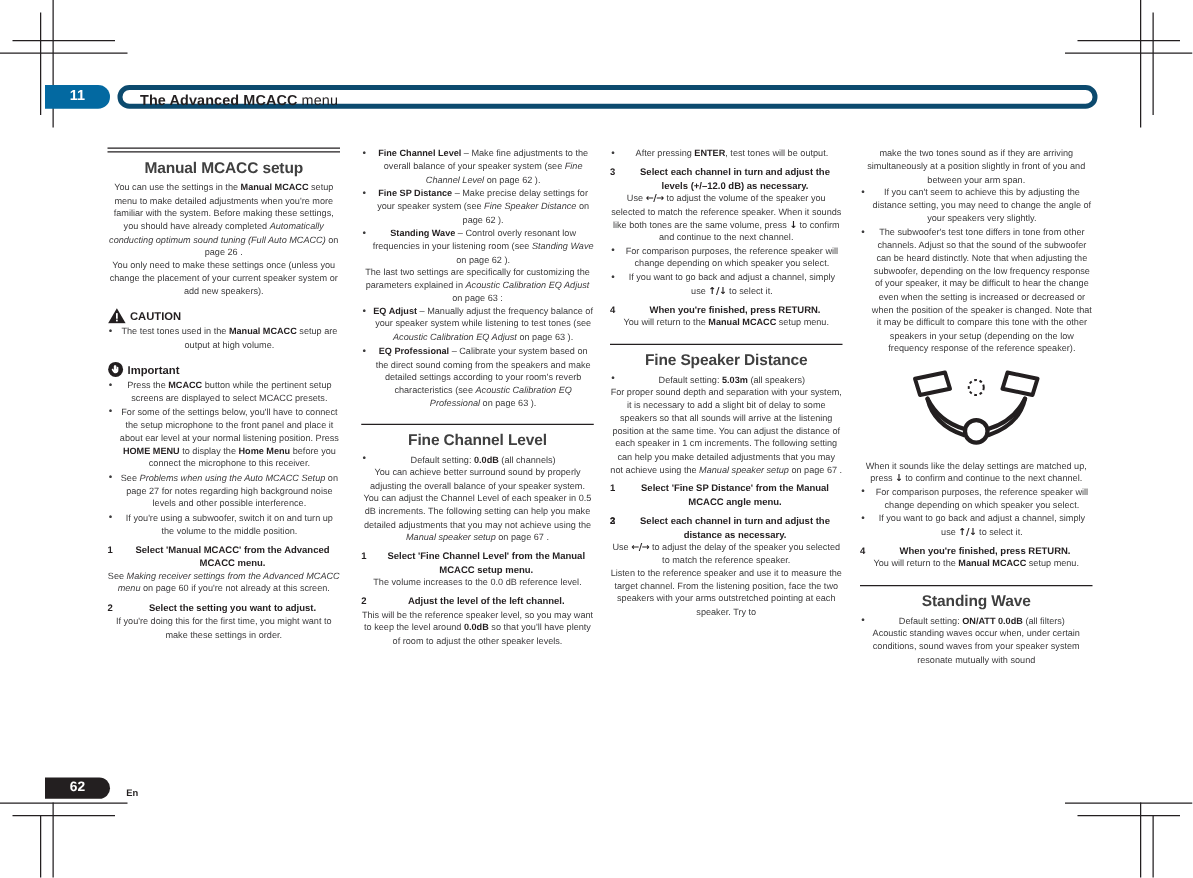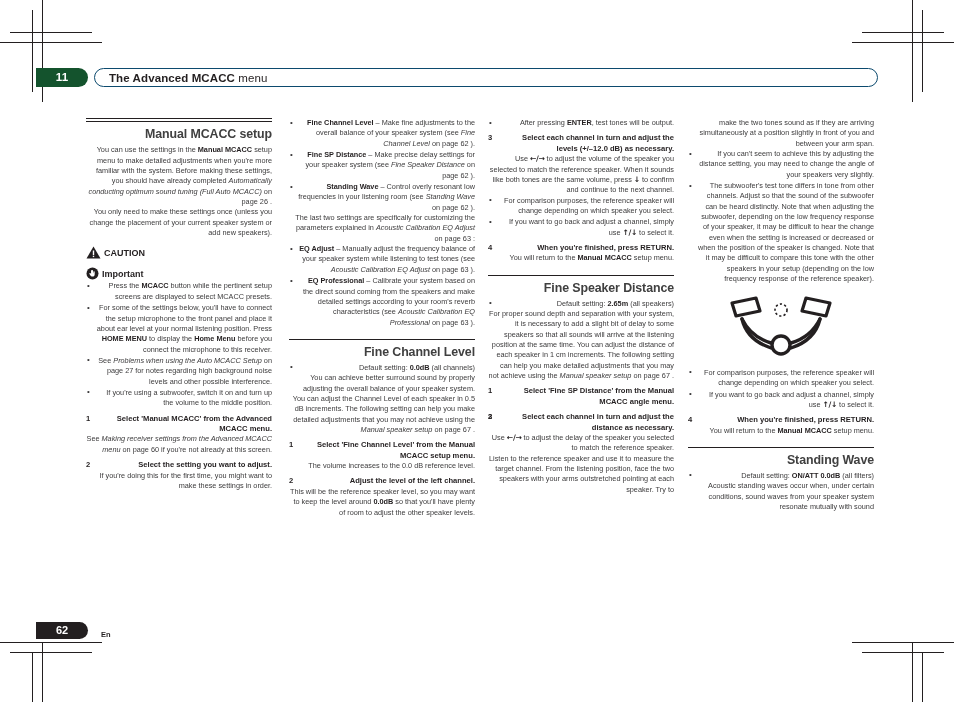--- a/index.html
+++ b/index.html
@@ -27,34 +27,34 @@
     position: absolute;
     left: 36px;
     top: 68px;
     width: 842px;
     height: 20px;
   }
   #chapter-badge {
     position: absolute;
     left: 0; top: 0;
     width: 52px; height: 19px;
-    background: #14532d;
+    background: #0369a1;
     border-radius: 0 10px 10px 0;
     color: #ffffff;
     font-size: 11.5px;
     font-weight: bold;
     text-align: center;
     line-height: 19px;
     letter-spacing: .2px;
   }
   #header-title-pill {
     position: absolute;
     left: 58px; top: 0;
     right: 0; height: 19px;
-    border: 1px solid #0c4a6e;
+    border: 4px solid #0c4a6e;
     border-radius: 10px;
     box-sizing: border-box;
   }
   #header-title {
     position: absolute;
     left: 14px;
     top: 3px;
     font-size: 11.5px;
     font-weight: bold;
     white-space: nowrap;
@@ -63,21 +63,21 @@
   #header-title .light { font-weight: normal; }
 
   
   .col {
     position: absolute;
     top: 118px;
     width: 186px;
     font-size: 7.3px;
     line-height: 10.35px;
     color: #3c3b3c;
-    text-align: right;
+    text-align: center;
   }
   #col1 { left: 86px; }
   #col2 { left: 289px; }
   #col3 { left: 488px; }
   #col4 { left: 688px; }
 
   .col p { margin: 0; }
   .col p + p { margin-top: 0px; }
 
   b, .b { font-weight: bold; color: #231f20; }
@@ -262,20 +262,23 @@
 
   <div class="notice">
     <div class="notice-head">
       <svg class="icon-caution" viewBox="0 0 30 26">
         <path d="M15 1 L29 25 L1 25 Z" fill="#231f20"></path>
         <rect x="13.6" y="9" width="2.8" height="9" fill="#ffffff"></rect>
         <rect x="13.6" y="19.4" width="2.8" height="2.8" fill="#ffffff"></rect>
       </svg>
       <span class="label">CAUTION</span>
     </div>
+    <ul class="bl">
+      <li><span>The test tones used in the </span><b>Manual MCACC</b><span> setup are output at high volume.</span></li>
+    </ul>
   </div>
 
   <div class="notice">
     <div class="notice-head">
       <svg class="icon-important" viewBox="0 0 26 26">
         <circle cx="13" cy="13" r="12" fill="#231f20"></circle>
         <path d="M12.5 6.2 c1.1 0 1.7 .9 1.7 1.9 l0 4.2 l.6 -.1 l0 -2.3 c0 -.8 .6 -1.3 1.3 -1.3 c.7 0 1.3 .5 1.3 1.3 l0 4.6 c0 2.6 -1.6 4.7 -4.3 4.7 c-2.3 0 -3.5 -1.1 -4.6 -2.8 l-1.6 -2.6 c-.4 -.7 -.1 -1.5 .6 -1.8 c.7 -.3 1.3 0 1.7 .6 l.9 1.4 l0 -6 c0 -1 .6 -1.8 1.7 -1.8 z" fill="#ffffff"></path>
       </svg>
       <span class="label">Important</span>
     </div>
@@ -335,21 +338,21 @@
   </ul>
 
   <div class="step"><span class="num">4</span><span>When you're finished, press RETURN.</span></div>
   <p class="body-after-step"><span>You will return to the </span><b>Manual MCACC</b><span> setup menu.</span></p>
 
   <div class="sec">
     <div class="rule-single"></div>
     <h2 class="sec-title">Fine Speaker Distance</h2>
   </div>
   <ul class="bl">
-    <li><span>Default setting: </span><b>2.65m</b><span> (all speakers)</span></li>
+    <li><span>Default setting: </span><b>5.03m</b><span> (all speakers)</span></li>
   </ul>
   <p><span>For proper sound depth and separation with your system, it is necessary to add a slight bit of delay to some speakers so that all sounds will arrive at the listening position at the same time. You can adjust the distance of each speaker in 1 cm increments. The following setting can help you make detailed adjustments that you may not achieve using the </span><i>Manual speaker setup</i><span> on page 67 .</span></p>
 
   <div class="step"><span class="num">1</span><span>Select 'Fine SP Distance' from the Manual MCACC angle menu.</span></div>
   <div class="step"><span class="num">2</span></div>
   <div class="step"><span class="num">3</span><span>Select each channel in turn and adjust the distance as necessary.</span></div>
   <p class="body-after-step"><span>Use </span><span class="arw">←/→</span><span> to adjust the delay of the speaker you selected to match the reference speaker.</span></p>
   <p>Listen to the reference speaker and use it to measure the target channel. From the listening position, face the two speakers with your arms outstretched pointing at each speaker. Try to</p>
 </div>
 
@@ -375,20 +378,21 @@
 
       <path d="M17 27 C21 44 34 52 46 56" fill="none" stroke="#231f20" stroke-width="3.4" stroke-linecap="round"></path>
       <path d="M95 27 C91 44 78 52 66 56" fill="none" stroke="#231f20" stroke-width="3.4" stroke-linecap="round"></path>
       <path d="M17 27 C24 41 36 48 46 51" fill="none" stroke="#231f20" stroke-width="3.4" stroke-linecap="round"></path>
       <path d="M95 27 C88 41 76 48 66 51" fill="none" stroke="#231f20" stroke-width="3.4" stroke-linecap="round"></path>
 
       <circle cx="56" cy="53" r="9" fill="#ffffff" stroke="#231f20" stroke-width="3.4"></circle>
     </svg>
   </div>
 
+  <p><span>When it sounds like the delay settings are matched up, press </span><span class="arw">↓</span><span> to confirm and continue to the next channel.</span></p>
   <ul class="bl">
     <li>For comparison purposes, the reference speaker will change depending on which speaker you select.</li>
     <li><span>If you want to go back and adjust a channel, simply use </span><span class="arw">↑/↓</span><span> to select it.</span></li>
   </ul>
 
   <div class="step"><span class="num">4</span><span>When you're finished, press RETURN.</span></div>
   <p class="body-after-step"><span>You will return to the </span><b>Manual MCACC</b><span> setup menu.</span></p>
 
   <div class="sec">
     <div class="rule-single"></div>

